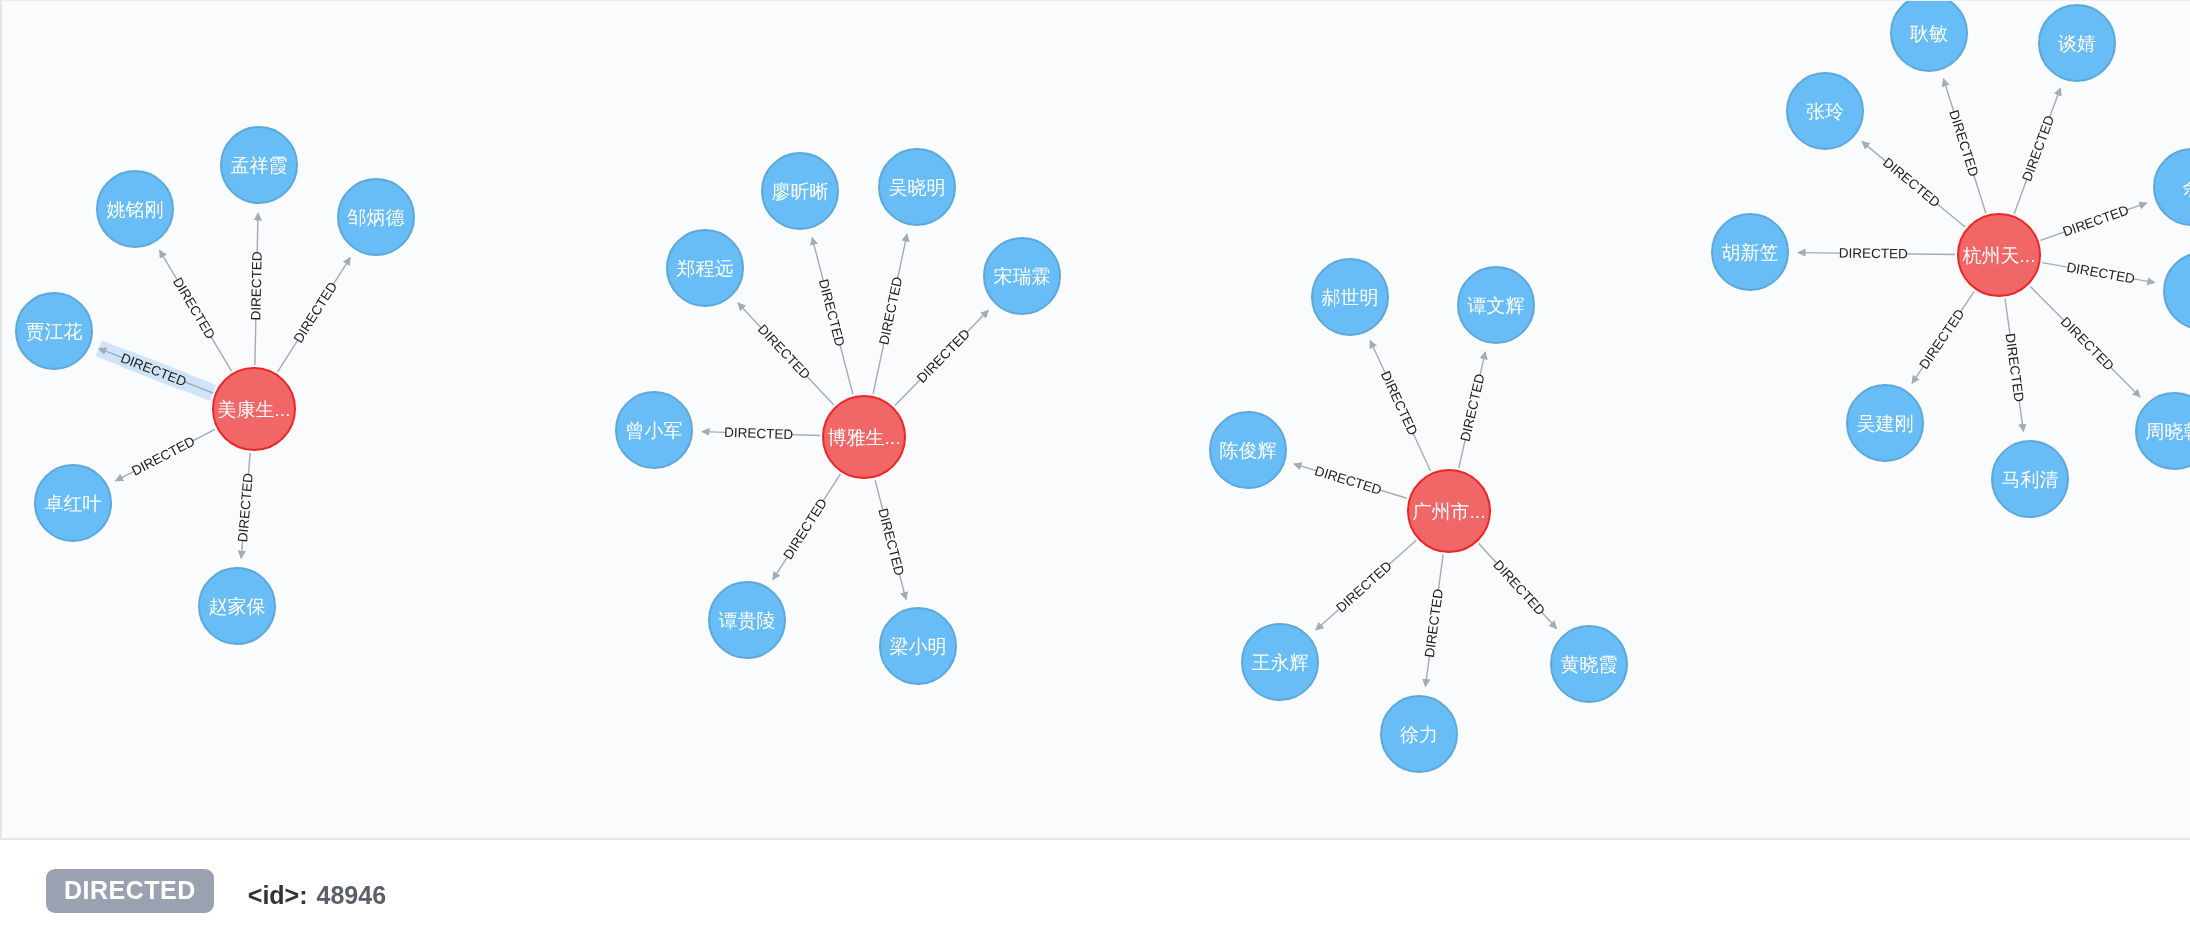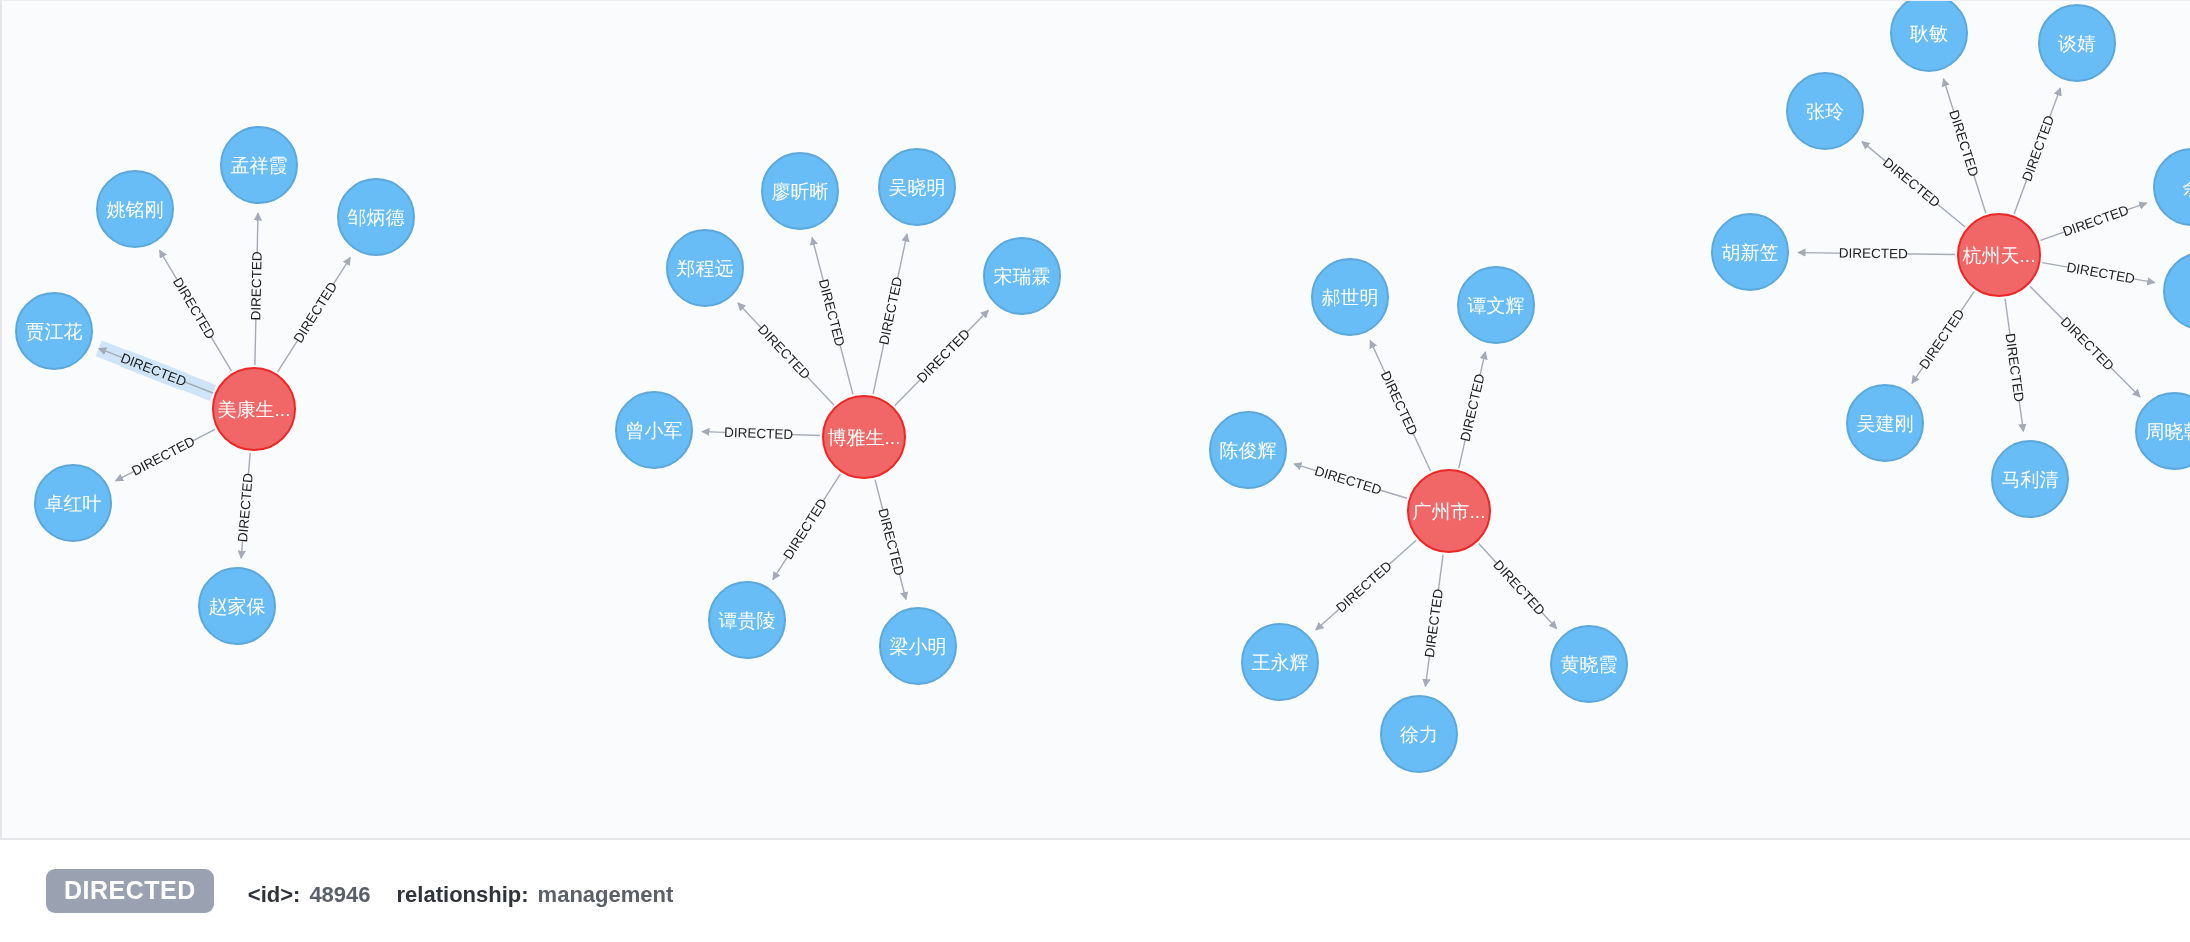--- a/index.html
+++ b/index.html
@@ -61,21 +61,21 @@
     letter-spacing: 0.5px;
     border-radius: 9px;
     padding: 9px 18px 10px 18px;
     margin-right: 34px;
     line-height: 1;
   }
   .prop {
     display: inline-flex;
     align-items: baseline;
     margin-right: 26px;
-    font-size: 22px;
+    font-size: 25px;
     color: #4a4f57;
     white-space: nowrap;
     margin-top: 8px;
   }
   .prop-key {
     font-weight: bold;
     color: #2f333a;
     margin-right: 9px;
   }
   .prop-val {
@@ -354,19 +354,15 @@
         </g>
     </svg>
   </div>
 
   <div id="status-bar">
     <span class="rel-badge">DIRECTED</span>
     <span class="prop">
       <span class="prop-key">&lt;id&gt;:</span>
       <span class="prop-val">48946</span>
     </span>
-    <span class="prop">
-      <span class="prop-key">relationship:</span>
-      <span class="prop-val">management</span>
-    </span>
   </div>
 
 </div>
 
 </body></html>

